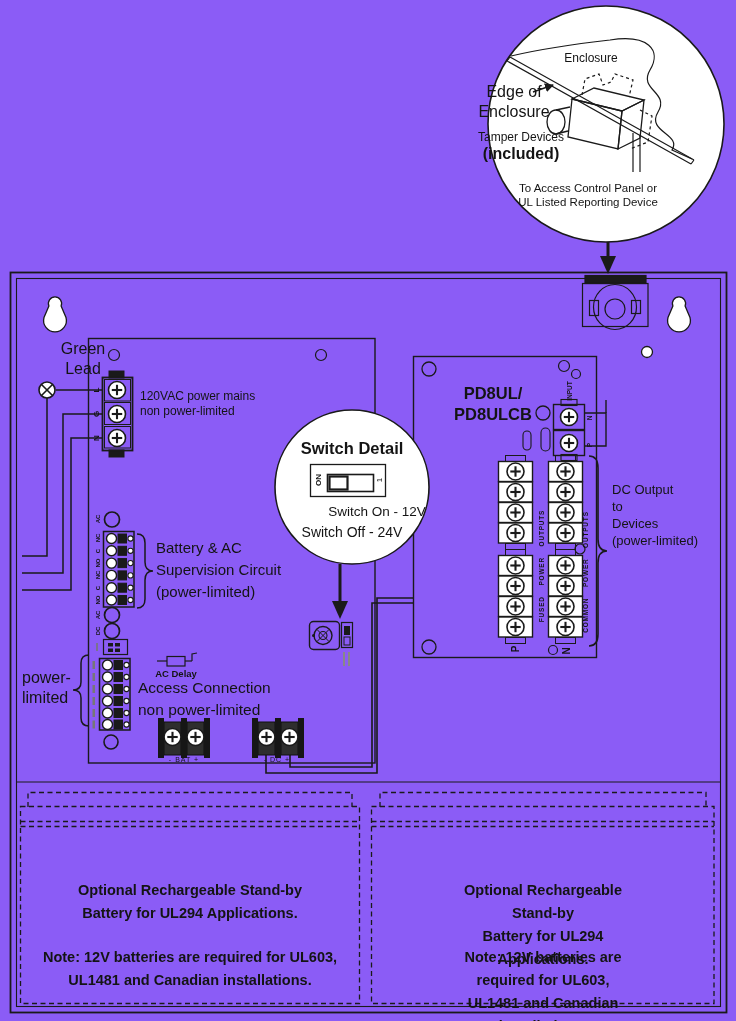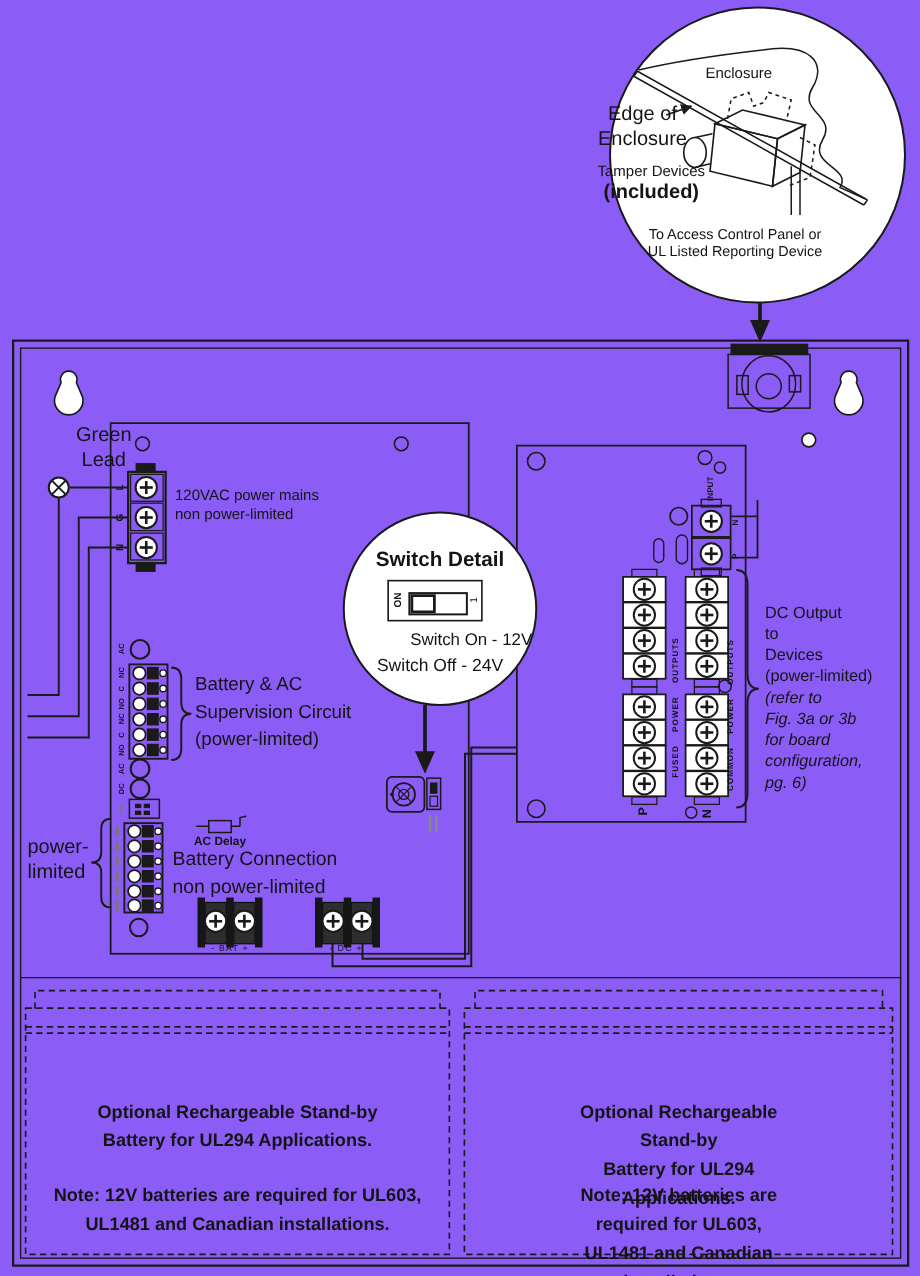--- a/index.html
+++ b/index.html
@@ -303,47 +303,44 @@
 <div class="vlab" style="left:98px;top:600px;font-size:6px;">NO</div>
 <div class="vlab" style="left:98px;top:615px;font-size:6px;">AC</div>
 <div class="vlab" style="left:98px;top:631px;font-size:6px;">DC</div>
 
 <div class="lab" style="left:156px;top:537px;font-size:15px;line-height:22px;">Battery &amp; AC
 Supervision Circuit
 (power-limited)</div>
 <div class="lab" style="left:22px;top:668px;font-size:16px;">power-
 limited</div>
 <div class="lab c b" style="left:176px;top:668px;font-size:9.5px;">AC Delay</div>
-<div class="lab" style="left:138px;top:677px;font-size:15.5px;line-height:22px;">Battery Connection
+<div class="lab" style="left:138px;top:677px;font-size:15.5px;line-height:22px;">Access Connection
 non power-limited</div>
 <div class="lab c" style="left:184px;top:756px;font-size:7px;letter-spacing:1px;">- BAT +</div>
 <div class="lab c" style="left:277px;top:756px;font-size:7px;letter-spacing:1px;">- DC +</div>
 
 <div class="lab c b" style="left:352px;top:438px;font-size:16.5px;">Switch Detail</div>
 <div class="vlab" style="left:318px;top:480px;font-size:8px;">ON</div>
 <div class="vlab" style="left:379px;top:480px;font-size:8px;font-weight:normal;">1</div>
 <div class="lab c" style="left:352px;top:504px;font-size:13.5px;margin-left:25px;">Switch On - 12V</div>
 <div class="lab c" style="left:352px;top:524px;font-size:14px;">Switch Off - 24V</div>
 
+<div class="lab c b" style="left:493px;top:383px;font-size:16.5px;line-height:21px;">PD8UL/
+PD8ULCB</div>
 <div class="vlab" style="left:569px;top:391px;font-size:6.5px;">INPUT</div>
 <div class="vlab" style="left:589px;top:418px;font-size:6.5px;">N</div>
 <div class="vlab" style="left:589px;top:445px;font-size:6.5px;">P</div>
 <div class="vlab sp" style="left:541px;top:566px;font-size:6.5px;">FUSED POWER OUTPUTS</div>
 <div class="vlab sp" style="left:585px;top:572px;font-size:6.5px;">COMMON POWER OUTPUTS</div>
 <div class="vlab" style="left:515px;top:649px;font-size:10px;">P</div>
 <div class="vlab" style="left:566px;top:651px;font-size:10px;">N</div>
 <div class="lab" style="left:612px;top:481px;font-size:13px;line-height:17px;">DC Output
 to
 Devices
 (power-limited)</div>
-<div class="lab i" style="left:612px;top:549px;font-size:13px;line-height:17px;">(refer to
-Fig. 3a or 3b
-for board
-configuration,
-pg. 6)</div>
 
 <div class="lab c b" style="left:190px;top:879px;font-size:14.5px;line-height:23px;">Optional Rechargeable Stand-by
 Battery for UL294 Applications.</div>
 <div class="lab c b" style="left:190px;top:946px;font-size:14.5px;line-height:23px;">Note: 12V batteries are required for UL603,
 UL1481 and Canadian installations.</div>
 <div class="lab c b" style="left:543px;top:879px;font-size:14.5px;line-height:23px;">Optional Rechargeable Stand-by
 Battery for UL294 Applications.</div>
 <div class="lab c b" style="left:543px;top:946px;font-size:14.5px;line-height:23px;">Note: 12V batteries are required for UL603,
 UL1481 and Canadian installations.</div>
 

